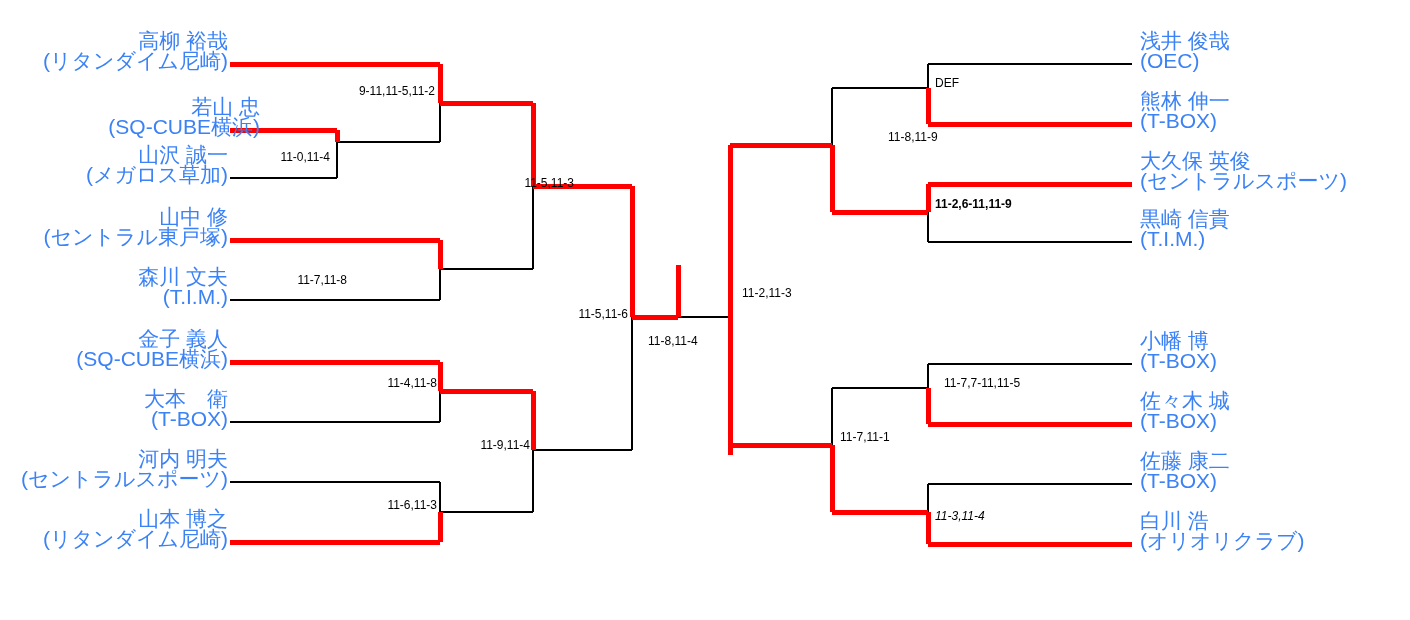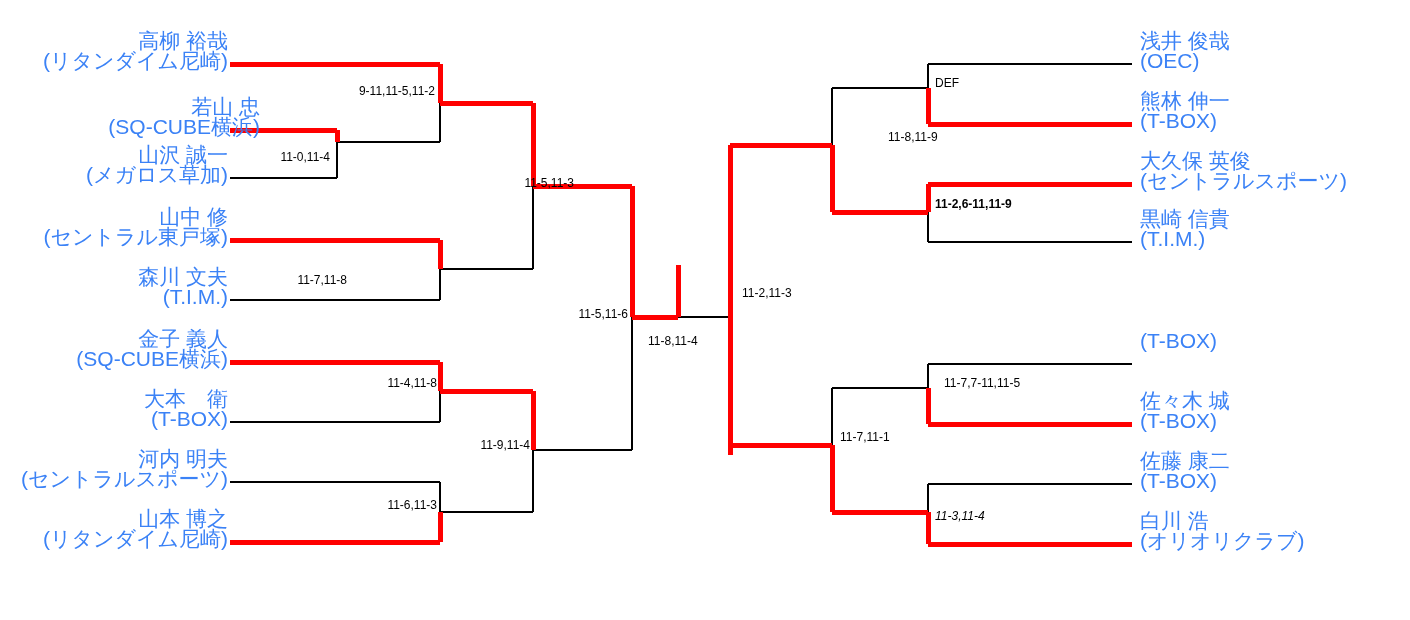--- a/index.html
+++ b/index.html
@@ -179,20 +179,21 @@
       </div>
       <div class="player-label player-right" style="top: 151px; left: 1140px; width: 270px;">
         <span class="pl-name">大久保 英俊</span>
         <span class="pl-club">(セントラルスポーツ)</span>
       </div>
       <div class="player-label player-right" style="top: 209px; left: 1140px; width: 270px;">
         <span class="pl-name">黒崎 信貴</span>
         <span class="pl-club">(T.I.M.)</span>
       </div>
       <div class="player-label player-right" style="top: 331px; left: 1140px; width: 270px;">
+        <span class="pl-name">小幡 博</span>
         <span class="pl-club">(T-BOX)</span>
       </div>
       <div class="player-label player-right" style="top: 391px; left: 1140px; width: 270px;">
         <span class="pl-name">佐々木 城</span>
         <span class="pl-club">(T-BOX)</span>
       </div>
       <div class="player-label player-right" style="top: 451px; left: 1140px; width: 270px;">
         <span class="pl-name">佐藤 康二</span>
         <span class="pl-club">(T-BOX)</span>
       </div>

